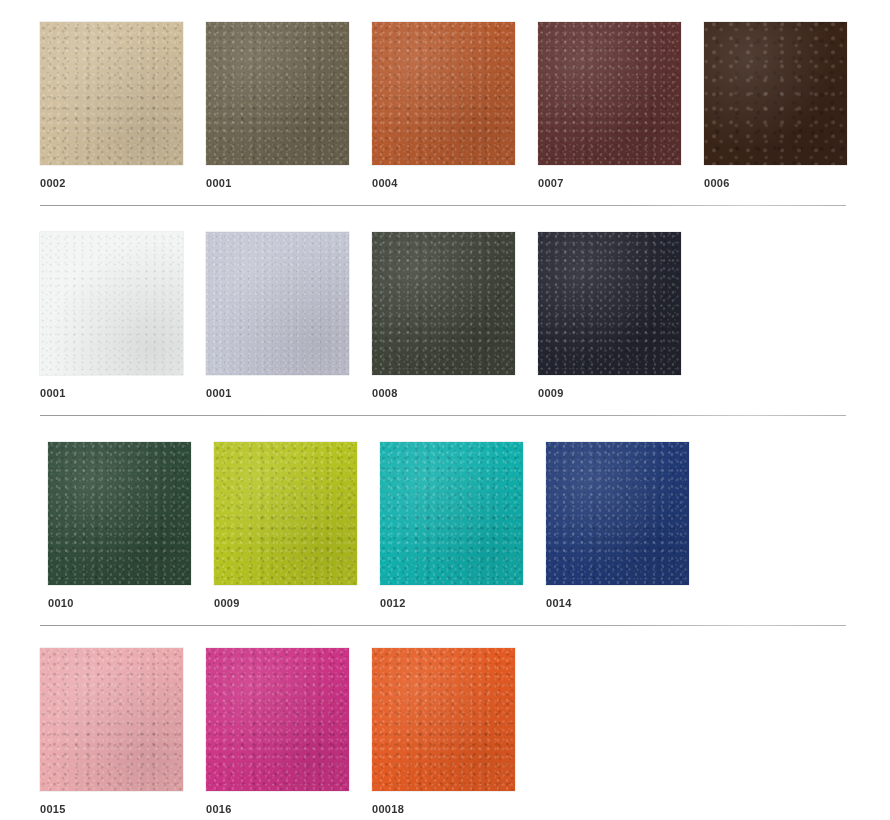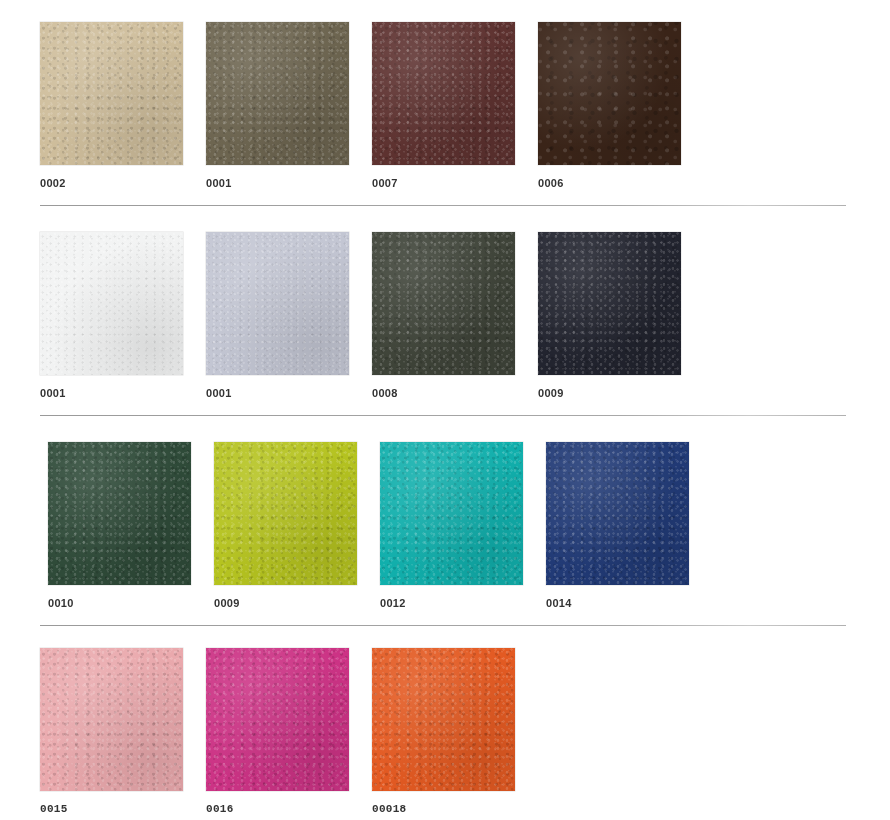--- a/index.html
+++ b/index.html
@@ -138,20 +138,24 @@
       <div class="row-inner">
         <div class="swatch-cell">
           <div class="swatch-chip" title="0002" style="background-color: rgb(207, 190, 156);"></div>
           <div class="swatch-label">0002</div>
         </div>
         <div class="swatch-cell">
           <div class="swatch-chip" title="0003" style="background-color: rgb(109, 101, 80);"></div>
           <div class="swatch-label">0001</div>
         </div>
         <div class="swatch-cell">
+          <div class="swatch-chip" title="0004" style="background-color: rgb(181, 90, 47);"></div>
+          <div class="swatch-label">0004</div>
+        </div>
+        <div class="swatch-cell">
           <div class="swatch-chip" title="0005" style="background-color: rgb(94, 50, 48);"></div>
           <div class="swatch-label">0007</div>
         </div>
         <div class="swatch-cell">
           <div class="swatch-chip grain-coarse" title="0006" style="background-color: rgb(58, 36, 24);"></div>
           <div class="swatch-label">0006</div>
         </div>
       </div>
     </div>
     <div class="row-divider" style="position: absolute; top: 205px; left: 0px;"></div>
@@ -194,21 +198,21 @@
           <div class="swatch-chip" title="0012" style="background-color: rgb(17, 175, 172);"></div>
           <div class="swatch-label">0012</div>
         </div>
         <div class="swatch-cell">
           <div class="swatch-chip" title="0014" style="background-color: rgb(33, 58, 118);"></div>
           <div class="swatch-label">0014</div>
         </div>
       </div>
     </div>
     <div class="row-divider" style="position: absolute; top: 625px; left: 0px;"></div>
-    <div class="swatch-row" style="position: absolute; top: 648px; left: 0px; font-family: Liberation Mono, monospace;">
+    <div class="swatch-row" style="position: absolute; top: 648px; left: 0px;">
       <div class="row-inner">
         <div class="swatch-cell">
           <div class="swatch-chip" title="0015" style="background-color: rgb(234, 169, 173);"></div>
           <div class="swatch-label">0015</div>
         </div>
         <div class="swatch-cell">
           <div class="swatch-chip" title="0016" style="background-color: rgb(204, 51, 133);"></div>
           <div class="swatch-label">0016</div>
         </div>
         <div class="swatch-cell">

